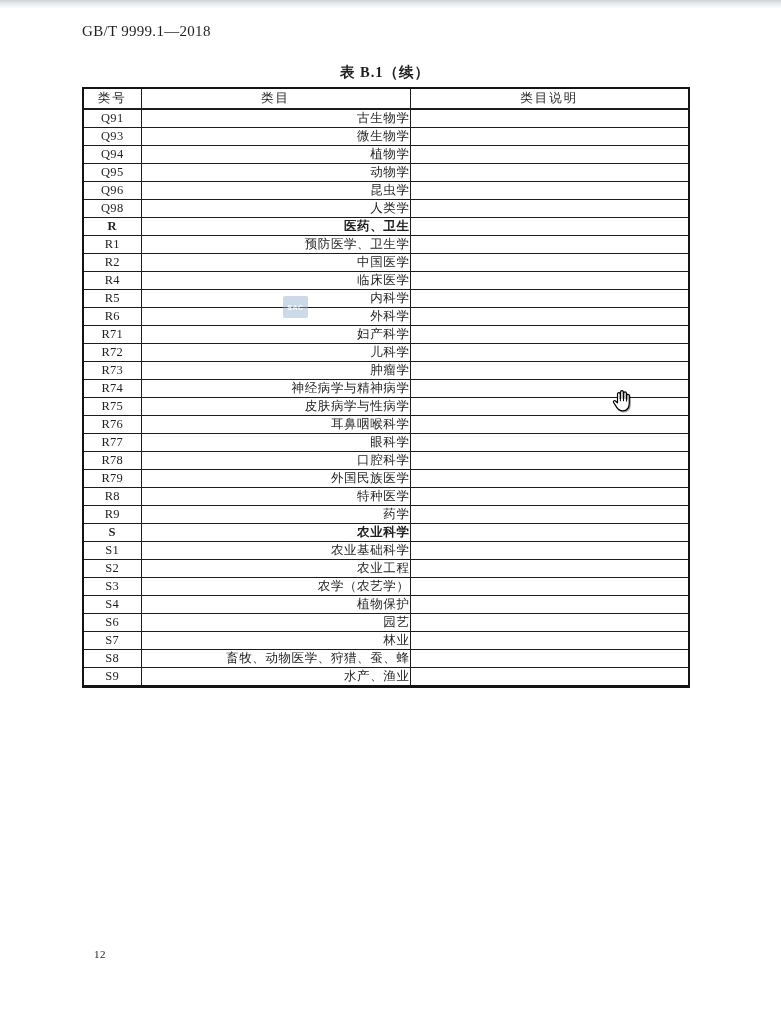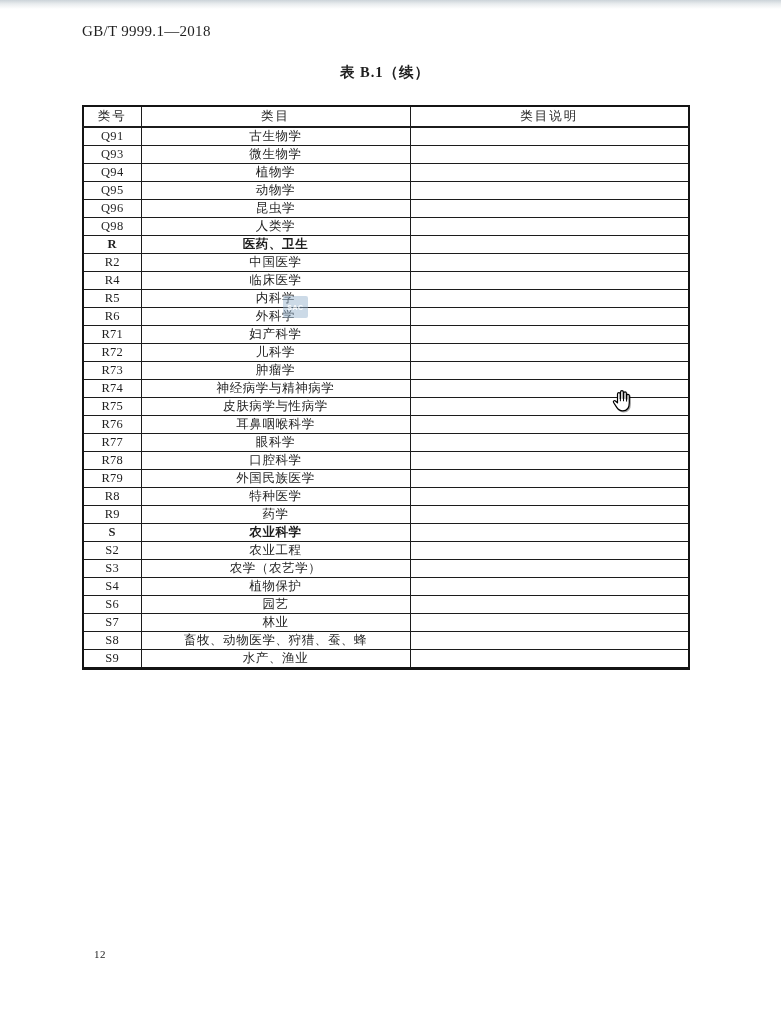--- a/index.html
+++ b/index.html
@@ -34,21 +34,21 @@
     position: absolute;
     left: 82px; top: 63px;
     width: 606px;
     text-align: center;
     font-size: 14.5px;
     font-weight: bold;
     letter-spacing: 1px;
   }
   .doc-table-wrap {
     position: absolute;
-    left: 82px; top: 105px;
+    left: 82px; top: 87px;
   }
   table.doc-table {
     border-collapse: collapse;
     table-layout: fixed;
     width: 606px;
     border: 2px solid #141414;
     border-bottom-width: 3px;
   }
   table.doc-table col.c1 { width: 58px; }
   table.doc-table col.c2 { width: 269px; }
@@ -62,21 +62,21 @@
     white-space: nowrap;
   }
   table.doc-table thead tr { height: 21px; }
   table.doc-table tbody tr { height: 16px; }
   table.doc-table th {
     text-align: center;
     letter-spacing: 2px;
     border-bottom-width: 2px;
   }
   td.cell-code { text-align: center; letter-spacing: 0.3px; }
-  td.cell-cat  { text-align: center; padding-left: 12px; letter-spacing: 0.6px; }
+  td.cell-cat  { text-align: right; padding-left: 12px; letter-spacing: 0.6px; }
   tr.bold td   { font-weight: bold; }
   .page-number {
     position: absolute;
     left: 94px; top: 948px;
     font-size: 11px;
     letter-spacing: 0.5px;
   }
   .watermark {
     position: absolute;
     left: 283px; top: 296px;
@@ -153,20 +153,25 @@
           <td class="cell-code">Q98</td>
           <td class="cell-cat">人类学</td>
           <td class="cell-desc"></td>
         </tr>
         <tr class="bold">
           <td class="cell-code">R</td>
           <td class="cell-cat">医药、卫生</td>
           <td class="cell-desc"></td>
         </tr>
         <tr>
+          <td class="cell-code">R1</td>
+          <td class="cell-cat">预防医学、卫生学</td>
+          <td class="cell-desc"></td>
+        </tr>
+        <tr>
           <td class="cell-code">R2</td>
           <td class="cell-cat">中国医学</td>
           <td class="cell-desc"></td>
         </tr>
         <tr>
           <td class="cell-code">R4</td>
           <td class="cell-cat">临床医学</td>
           <td class="cell-desc"></td>
         </tr>
         <tr>
@@ -230,20 +235,25 @@
           <td class="cell-desc"></td>
         </tr>
         <tr>
           <td class="cell-code">R9</td>
           <td class="cell-cat">药学</td>
           <td class="cell-desc"></td>
         </tr>
         <tr class="bold">
           <td class="cell-code">S</td>
           <td class="cell-cat">农业科学</td>
+          <td class="cell-desc"></td>
+        </tr>
+        <tr>
+          <td class="cell-code">S1</td>
+          <td class="cell-cat">农业基础科学</td>
           <td class="cell-desc"></td>
         </tr>
         <tr>
           <td class="cell-code">S2</td>
           <td class="cell-cat">农业工程</td>
           <td class="cell-desc"></td>
         </tr>
         <tr>
           <td class="cell-code">S3</td>
           <td class="cell-cat">农学（农艺学）</td>

